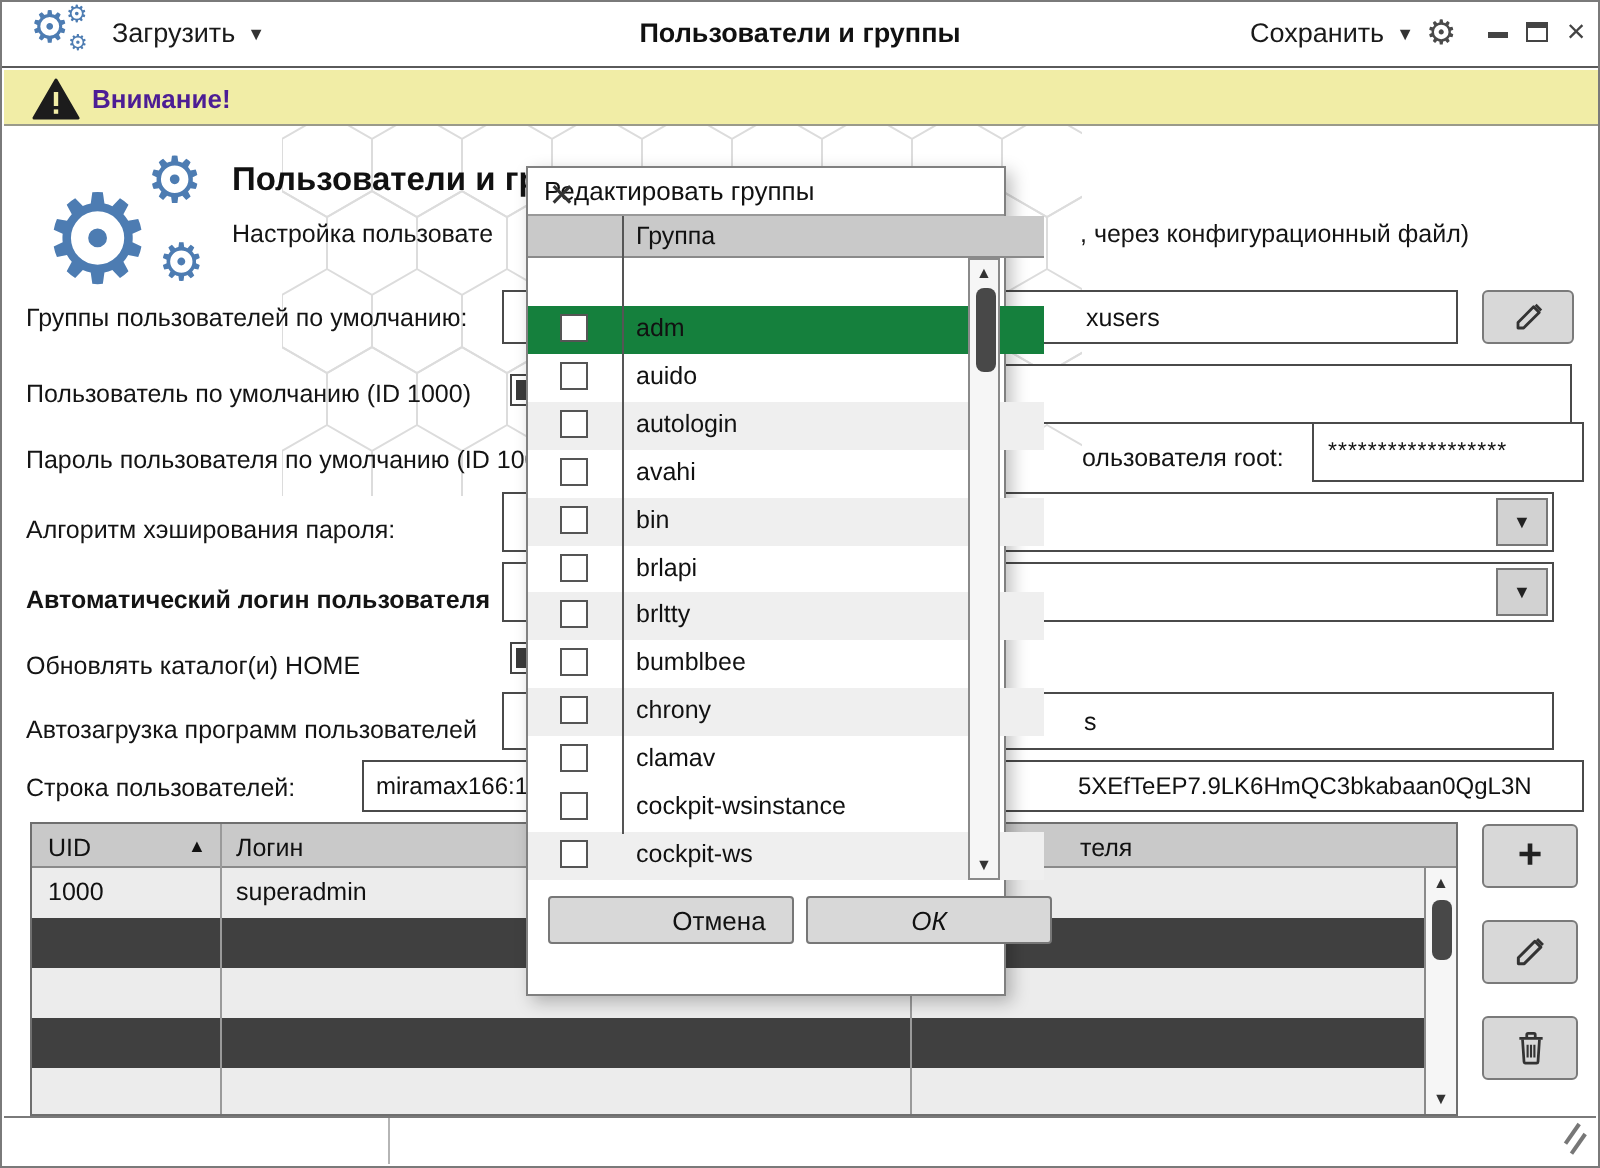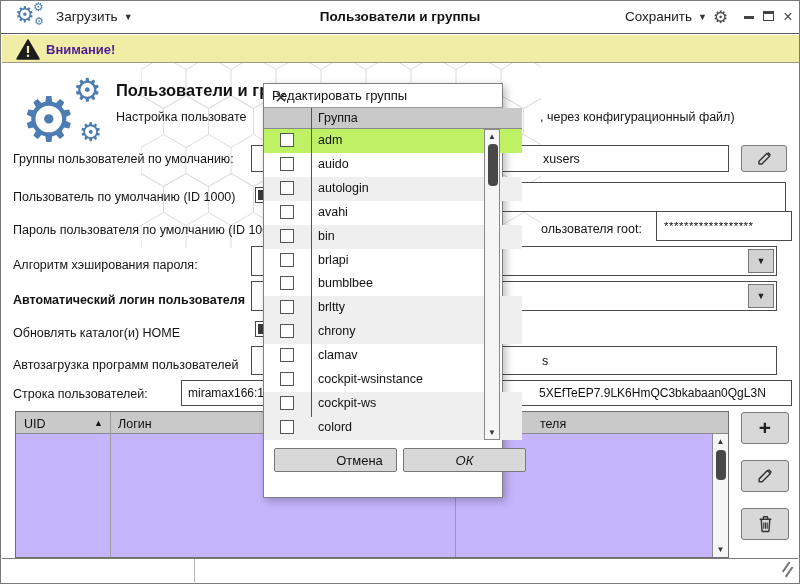--- a/index.html
+++ b/index.html
@@ -37,21 +37,21 @@
   .cbx.checked::after { content:""; position:absolute; left:2px; top:2px; right:2px; bottom:2px; background:#3a3a3a; }
 
   .pagetitle { position:absolute; left:115px; top:80px; font-size:16.5px; font-weight:600; color:#111; z-index:1; white-space:nowrap; }
   .bigicon { position:absolute; left:20px; top:68px; width:100px; height:100px; color:#4d7cb2; z-index:1; font-family:"DejaVu Sans",sans-serif; }
   .bigicon .g1{ position:absolute; left:0; top:14px; font-size:62px; }
   .bigicon .g2{ position:absolute; left:52px; top:2px; font-size:32px; }
   .bigicon .g3{ position:absolute; left:58px; top:48px; font-size:26px; }
   .hexsvg { position:absolute; left:140px; top:62px; z-index:0; }
 
   
-  .utable { position:absolute; left:14px; top:410px; width:714px; height:147px; border:1px solid #6f6f6f; background:#c4b5fd; z-index:1;padding-left:28px; }
+  .utable { position:absolute; left:14px; top:410px; width:714px; height:147px; border:1px solid #6f6f6f; background:#404040; z-index:1;padding-left:28px; }
   .uthead { position:absolute; left:0; top:0; width:100%; height:22px; background:#c9c9c9; border-bottom:1px solid #8a8a8a; font-size:12.5px; color:#111; }
   .urows { position:absolute; left:0; top:22px; width:698px; bottom:0; overflow:hidden; }
   .urow { position:relative; width:100%; height:25px; font-size:12.5px; color:#111; }
   .urow.alt { background:#ececec; }
   .ucell { position:absolute; top:5px; white-space:nowrap; }
   .usep { position:absolute; top:0; bottom:0; width:1px; background:#9a9a9a; z-index:2; }
   .uscroll { position:absolute; right:0; top:22px; width:16px; bottom:0; border-left:1px solid #8a8a8a; background:#f6f6f6; }
   .sarrow { position:absolute; left:0; width:100%; text-align:center; font-size:8px; color:#333; }
   .sthumb { position:absolute; left:3px; width:10px; background:#484848; border-radius:4px; }
 
@@ -67,21 +67,21 @@
   .dialog { position:absolute; left:262px; top:82px; width:240px; height:415px; background:#fff; border:1px solid #808080; box-shadow:3px 3px 8px rgba(0,0,0,.25); z-index:10; }
   .dtitle { position:absolute; left:0; top:0; width:100%; height:24px; border-bottom:1px solid #999; font-size:13px; color:#111; }
   .dtitle span { position:absolute; left:8px; top:4px; }
   .dclose { position:absolute; right:6px; top:2px; font-size:16px; color:#333; width:18px; text-align:center; cursor:default; }
   .dthead { position:absolute; left:0; top:24px; width:258px; height:21px; background:#c9c9c9; border-bottom:1px solid #8a8a8a; font-size:12.5px; color:#111; }
   .dthead span { position:absolute; left:54px; top:3px; }
   .dsep { position:absolute; left:47px; top:24px; bottom:80px; width:1px; background:#555; z-index:3; }
   .glist { position:absolute; left:0; top:45px; width:258px; height:311px; overflow:hidden; }
   .grow { position:relative; width:100%; height:23.92px; font-size:12.5px; color:#111; }
   .grow.alt { background:#efefef; }
-  .grow.sel { background:#bef264; }
+  .grow.sel { background:#15803d;margin-top:24px; }
   .grow .cb { position:absolute; left:16px; top:4px; width:14px; height:14px; background:#fff; border:1.5px solid #555; }
   .grow .gname { position:absolute; left:54px; top:4px; white-space:nowrap; }
   .dscroll { position:absolute; right:2px; top:45px; width:16px; height:311px; border:1px solid #8a8a8a; background:#f6f6f6; }
   .dbtn { position:absolute; top:364px; height:24px; background:#d8d8d8; border:1px solid #777; border-radius:2px; font-size:13px; color:#111; display:flex; align-items:center; justify-content:center; }
 
   svg { display:block; }
 </style>
 </head>
 <body>
 
@@ -184,20 +184,30 @@
     <span class="val" style="left:357px; font-size:12px;">5XEfTeEP7.9LK6HmQC3bkabaan0QgL3N</span>
   </div>
 
   <div class="utable">
     <div class="uthead">
       <span class="ucell" style="left:8px;">UID</span>
       <span class="ucell" style="left:78px; font-size:9px; top:6px;">▲</span>
       <span class="ucell" style="left:102px;">Логин</span>
       <span class="ucell" style="left:524px;">теля</span>
     </div>
+    <div class="urows">
+        <div class="urow alt">
+          <span class="ucell" style="left: 8px;">1000</span>
+          <span class="ucell" style="left: 102px;">superadmin</span>
+        </div>
+        <div class="urow"></div>
+        <div class="urow alt"></div>
+        <div class="urow"></div>
+        <div class="urow alt"></div>
+      </div>
     <div class="usep" style="left:94px;"></div>
     <div class="usep" style="left:439px;"></div>
     <div class="uscroll">
       <span class="sarrow" style="top:3px;">▲</span>
       <div class="sthumb" style="top:16px; height:30px;"></div>
       <span class="sarrow" style="bottom:3px;">▼</span>
     </div>
   </div>
 
   <div class="gbtn" style="left:740px; top:411px; width:48px; height:32px; font-size:21px; font-weight:bold; color:#222;">
@@ -252,27 +262,27 @@
           <span class="gname">avahi</span>
         </div>
         <div class="grow alt">
           <span class="cb"></span>
           <span class="gname">bin</span>
         </div>
         <div class="grow">
           <span class="cb"></span>
           <span class="gname">brlapi</span>
         </div>
+        <div class="grow alt">
+          <span class="cb"></span>
+          <span class="gname">brltty</span>
+        </div>
         <div class="grow">
           <span class="cb"></span>
           <span class="gname">bumblbee</span>
-        </div>
-        <div class="grow alt">
-          <span class="cb"></span>
-          <span class="gname">brltty</span>
         </div>
         <div class="grow alt">
           <span class="cb"></span>
           <span class="gname">chrony</span>
         </div>
         <div class="grow">
           <span class="cb"></span>
           <span class="gname">clamav</span>
         </div>
         <div class="grow">

